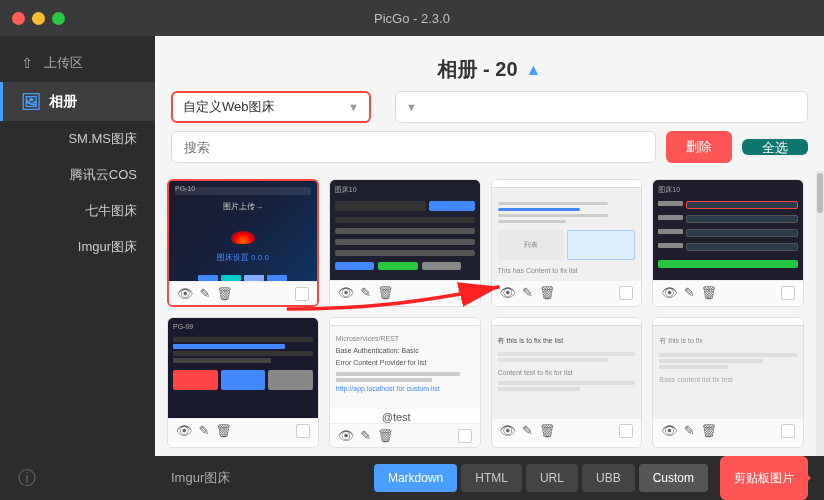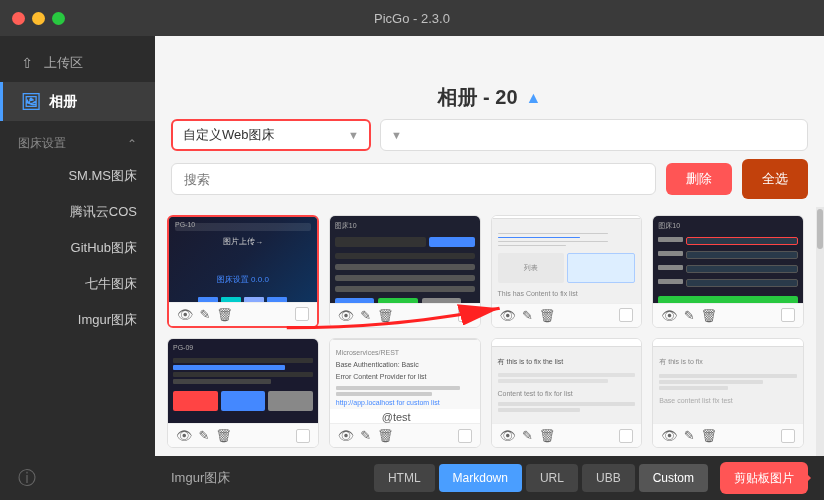--- a/index.html
+++ b/index.html
@@ -120,26 +120,25 @@
       flex: 1;
       background: #f5f5f5;
       display: flex;
       flex-direction: column;
       overflow: hidden;
     }
 
     
     .content-header {
       background: #f5f5f5;
-      padding: 7px 16px 8px;
+      padding: 20px 16px 8px;
       display: flex;
       flex-direction: column;
       gap: 8px;
       flex-shrink: 0;
-      margin-top: 41px;
     }
     .page-title-row {
       display: flex;
       align-items: center;
       justify-content: center;
       gap: 8px;
     }
     .page-title {
       font-size: 20px;
       font-weight: 600;
@@ -147,21 +146,21 @@
     }
     .title-arrow {
       color: #4a9eff;
       font-size: 16px;
     }
 
     
     .toolbar-row {
       display: flex;
       align-items: center;
-      gap: 9px;
+      gap: 24px;
     }
     .select-host {
       flex: 0 0 200px;
       height: 32px;
       background: #fff;
       border: 2px solid #ff4444;
       border-radius: 6px;
       display: flex;
       align-items: center;
       justify-content: space-between;
@@ -220,23 +219,23 @@
       padding: 0 20px;
       background: #ff5555;
       color: #fff;
       border: none;
       border-radius: 6px;
       font-size: 13px;
       cursor: pointer;
       font-family: inherit;
     }
     .btn-selectall {
-      height: 40px;
+      height: 16px;
       padding: 0 20px;
-      background: #c2410c;
+      background: #0f766e;
       color: #fff;
       border: none;
       border-radius: 6px;
       font-size: 13px;
       cursor: pointer;
       font-family: inherit;
     }
 
     
     .image-grid {
@@ -434,21 +433,21 @@
     }
     .fmt-btn.active {
       background: #4a9eff;
       color: #fff;
     }
     .fmt-btn.custom-active {
       background: #555;
       color: #fff;
     }
     .btn-clipboard {
-      height: 32px;
+      height: 44px;
       padding: 0 14px;
       background: #ff5555;
       color: #fff;
       border: none;
       border-radius: 6px;
       font-size: 12px;
       cursor: pointer;
       font-family: inherit;
       margin-left: 8px;
       position: relative;
@@ -523,32 +522,25 @@
 
   <div class="sidebar">
     <div class="sidebar-upload">
       <span class="upload-icon">⇧</span>
       <span>上传区</span>
     </div>
     <div class="sidebar-album">
       <span class="album-icon">🖼</span>
       <span>相册</span>
     </div>
-    <div class="sidebar-section">
-      <span>图床设置</span>
-      <span>⌃</span>
-    </div>
     <div class="sidebar-item">
       <span>SM.MS图床</span>
     </div>
     <div class="sidebar-item">
       <span>腾讯云COS</span>
-    </div>
-    <div class="sidebar-item">
-      <span>GitHub图床</span>
     </div>
     <div class="sidebar-item">
       <span>七牛图床</span>
     </div>
     <div class="sidebar-item">
       <span>Imgur图床</span>
     </div>
     <div class="sidebar-info">ⓘ</div>
   </div>
 
@@ -802,22 +794,22 @@
       </svg>
 
       <div class="scrollbar-track">
         <div class="scrollbar-thumb"></div>
       </div>
     </div>
 
     <div class="bottom-bar">
       <span class="bottom-host-label">Imgur图床</span>
       <div class="format-buttons">
+        <button class="fmt-btn active">Markdown</button>
         <button class="fmt-btn">HTML</button>
-        <button class="fmt-btn active">Markdown</button>
         <button class="fmt-btn">URL</button>
         <button class="fmt-btn">UBB</button>
         <button class="fmt-btn custom-active">Custom</button>
         <button class="btn-clipboard">剪贴板图片</button>
       </div>
     </div>
 
   </div>
 </div>
 

